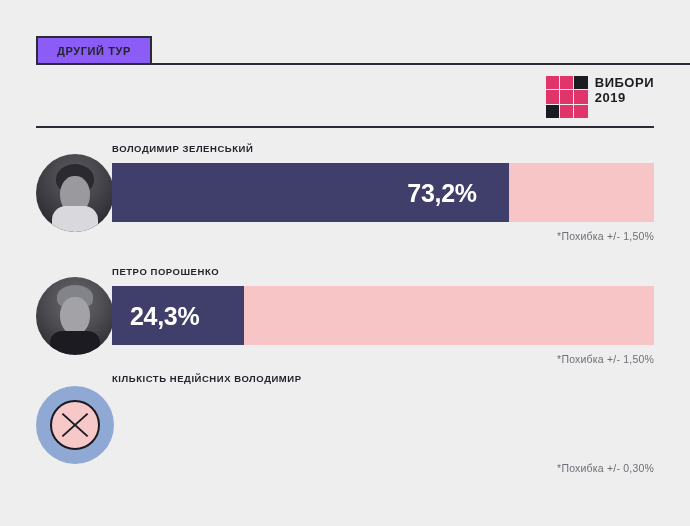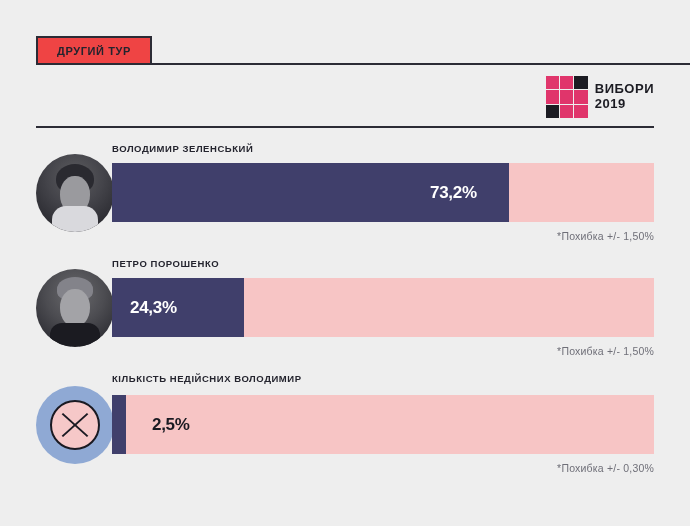--- a/index.html
+++ b/index.html
@@ -26,21 +26,21 @@
     left: 36px;
     top: 36px;
     width: 618px;
     height: 30px;
   }
   .round-badge {
     position: absolute;
     left: 0; top: 0;
     width: 116px;
     height: 29px;
-    background: #ef4444;
+    background: #8b5cf6;
     border: 2px solid #2b2b35;
     box-sizing: border-box;
     display: flex;
     align-items: center;
     justify-content: center;
   }
   .round-badge span {
     font-size: 11px;
     font-weight: bold;
     letter-spacing: 0.6px;
@@ -85,21 +85,21 @@
   .logos {
     position: absolute;
     right: 0;
     top: 2px;
     display: flex;
     align-items: center;
     gap: 14px;
   }
   .vybory-logo {
     display: flex;
-    align-items: center;
+    align-items: flex-start;
     gap: 7px;
   }
   .grid3 {
     width: 42px;
     height: 42px;
     display: grid;
     grid-template-columns: repeat(3, 1fr);
     grid-template-rows: repeat(3, 1fr);
     gap: 1px;
   }
@@ -140,21 +140,21 @@
     border-bottom: 12px solid #ffffff;
   }
 
   
   .row {
     position: absolute;
     left: 0;
     width: 690px;
   }
   .row-1 { top: 140px; height: 110px; }
-  .row-2 { top: 255px; height: 110px; }
+  .row-2 { top: 263px; height: 110px; }
   .row-3 { top: 370px; height: 115px; }
 
   .row-label {
     position: absolute;
     left: 112px;
     top: 3px;
     font-size: 9.5px;
     font-weight: bold;
     letter-spacing: 0.55px;
     color: #24242e;
@@ -174,21 +174,21 @@
   .fill {
     position: absolute;
     left: 0; top: 0;
     height: 100%;
     background: #403f6b;
   }
   .value {
     position: absolute;
     top: 50%;
     transform: translateY(-50%);
-    font-size: 17px;
+    font-size: 25px;
     font-weight: bold;
     letter-spacing: -0.3px;
     text-align: right;
   }
   .value.on-fill {
     color: #ffffff;
     right: 32px;
   }
   .value.on-fill.left-align {
     right: auto;
@@ -382,18 +382,14 @@
 </div>
 
 <div class="row row-3">
   <div class="avatar ava-invalid">
     <div class="invalid-inner">
       <div class="x1"></div>
         <div class="x2"></div>
     </div>
   </div>
   <div class="row-label">КІЛЬКІСТЬ НЕДІЙСНИХ ВОЛОДИМИР</div>
-  <div class="track">
-    <div class="fill" id="fill2" style="width: 2.5%;"></div>
-    <div class="value on-track">2,5%</div>
-  </div>
   <div class="err-note">*Похибка +/- 0,30%</div>
 </div>
 
 </body></html>

